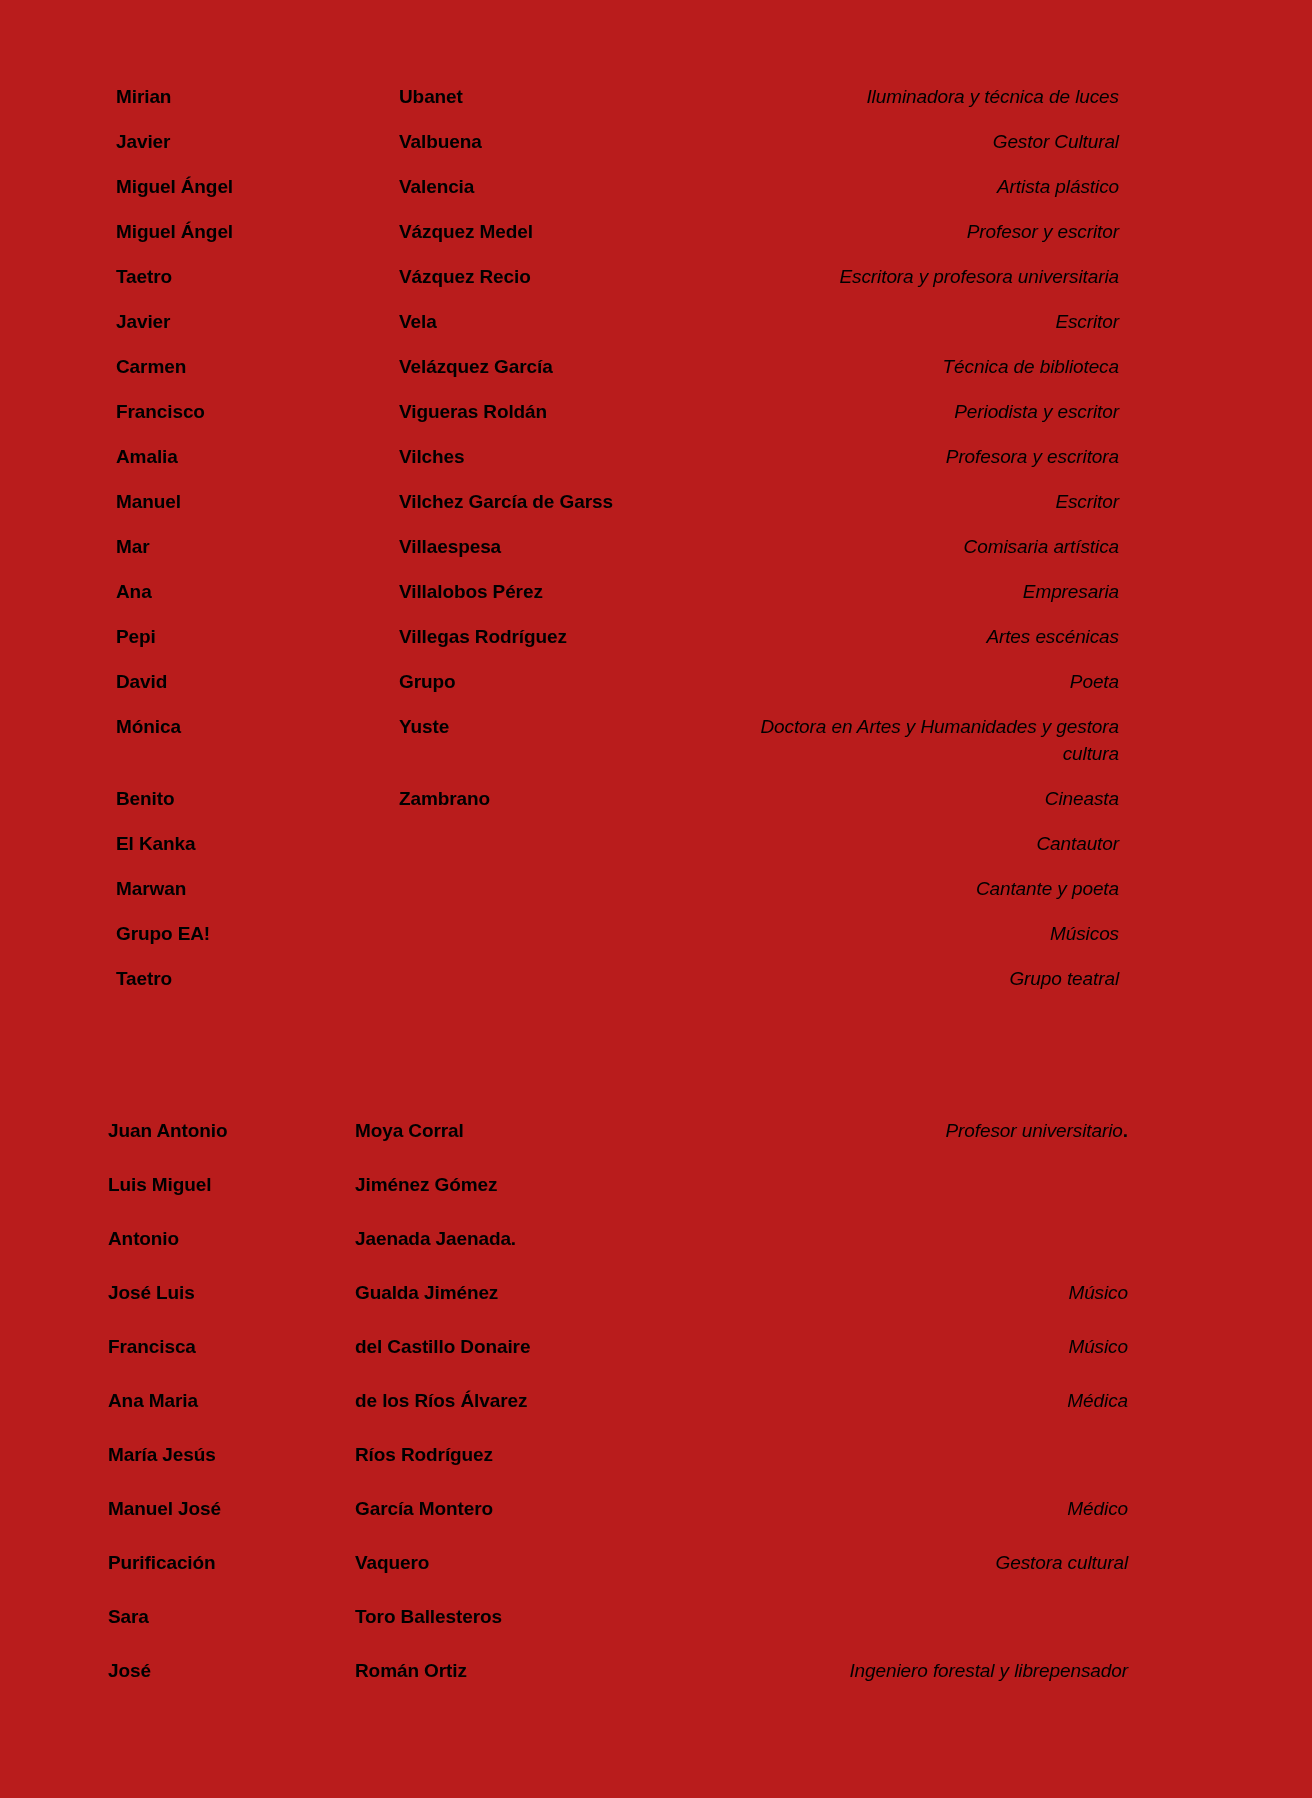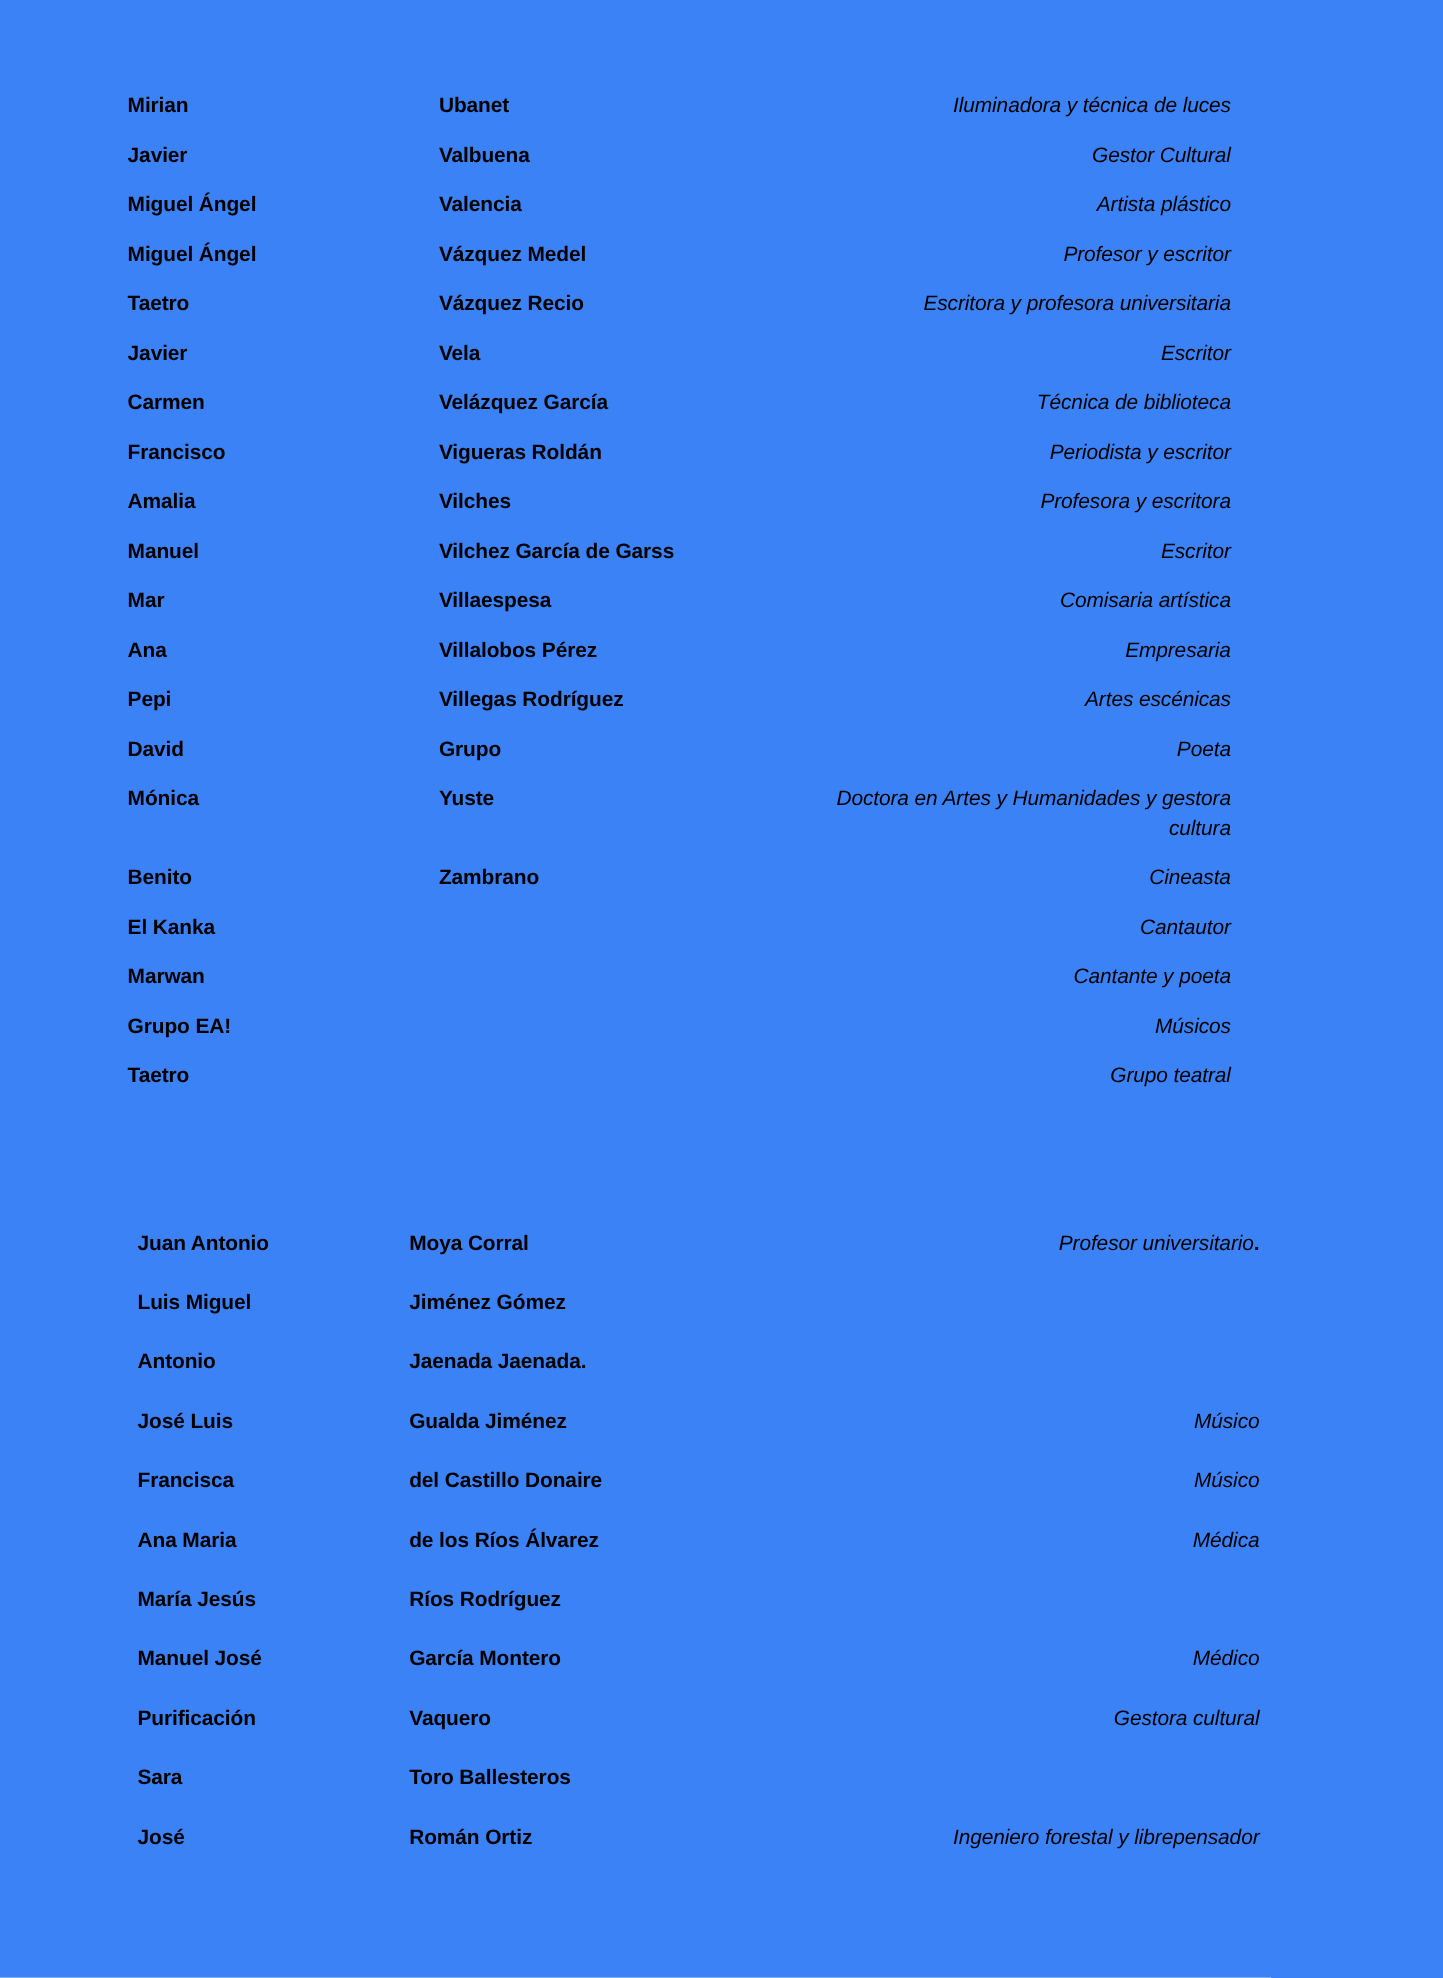--- a/index.html
+++ b/index.html
@@ -1,34 +1,34 @@
 <!DOCTYPE html>
 <html><head>
 <meta charset="utf-8">
 <style>
   html, body { margin: 0; padding: 0; background: #ffffff; }
   .page {
     position: relative;
     width: 1312px;
     height: 1798px;
-    background: #3b82f6;
+    background: #b91c1c;
     font-family: "Liberation Sans", sans-serif;
     color: #000000;
     overflow: hidden;
   }
   .sec {
     position: absolute;
     font-size: 19px;
     line-height: 27px;
   }
   #sec1 { top: 83px;  left: 116px; width: 1010px; }
   #sec2 { top: 1117px; left: 108px; width: 1020px; }
   .row { display: grid; align-items: start; }
   #sec1 .row { grid-template-columns: 283px 330px 390px; margin-bottom: 18px; }
-  #sec2 .row { grid-template-columns: 247px 333px 440px; margin-bottom: 27px; margin-left: 17px; }
+  #sec2 .row { grid-template-columns: 247px 333px 440px; margin-bottom: 27px; }
   .fn, .ln { font-weight: bold; letter-spacing: -0.1px; }
   .prof { font-style: italic; letter-spacing: -0.1px; text-align: right; }
   .prof .sfx { font-style: normal; font-weight: bold; }
 </style>
 </head>
 <body>
 
 <div class="page">
   <div id="sec1" class="sec">
       <div class="row">

